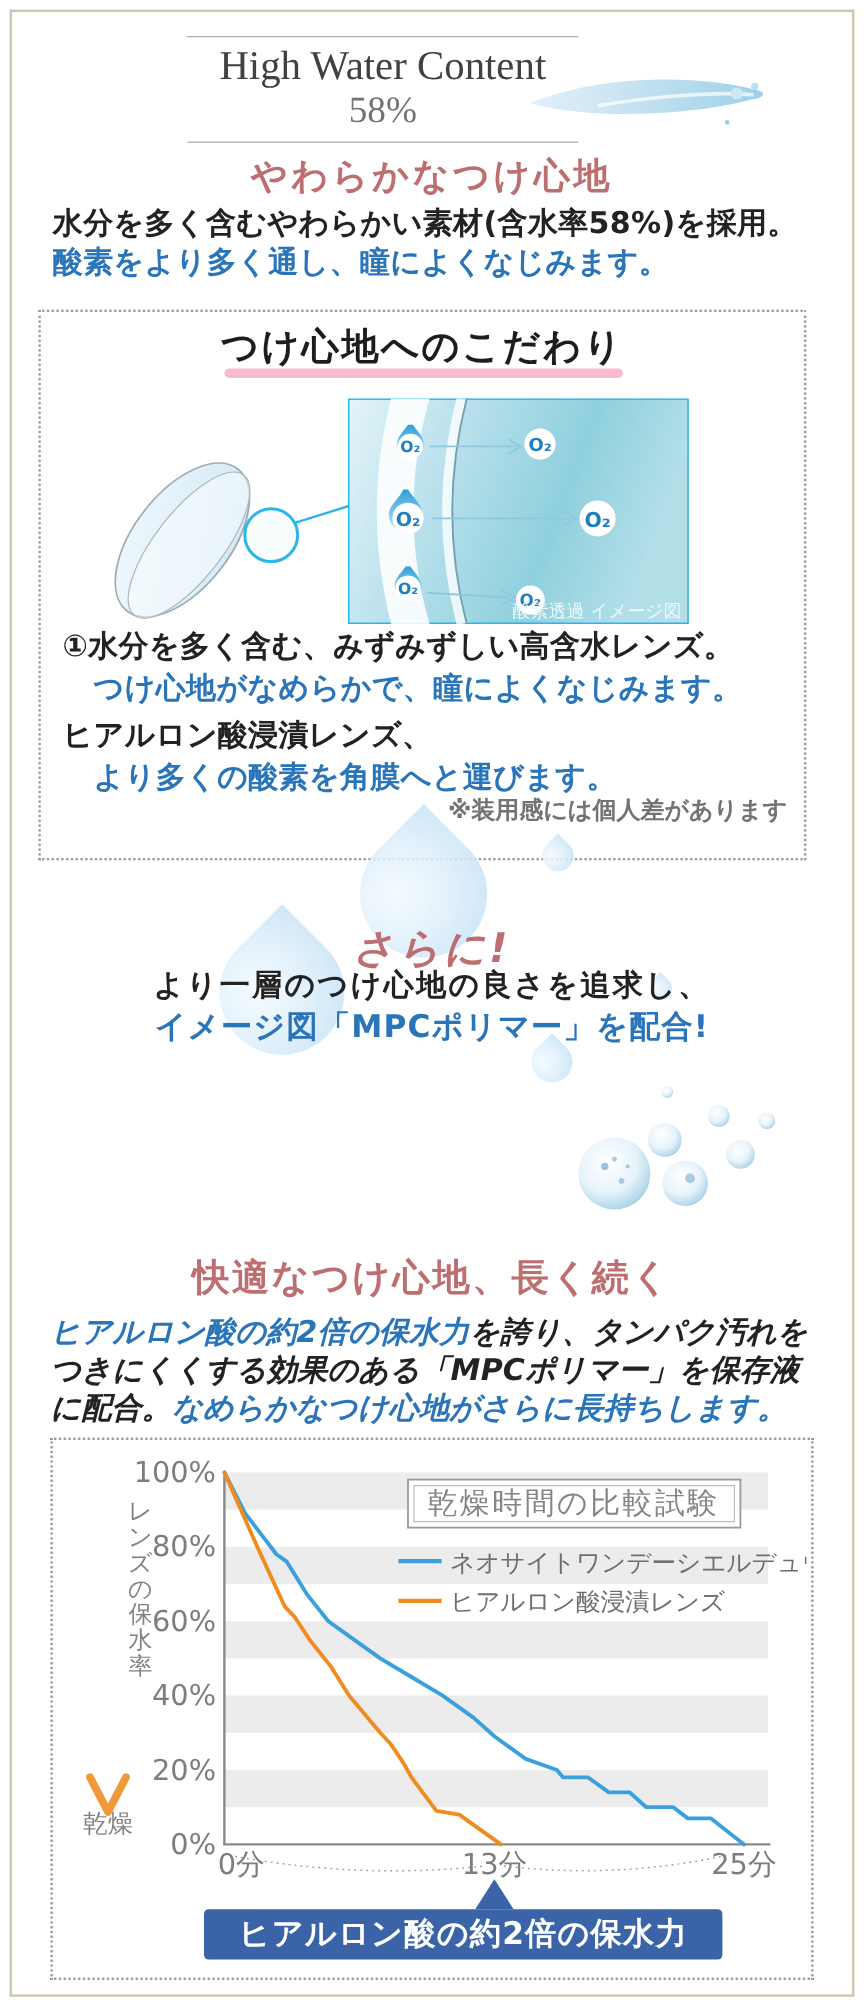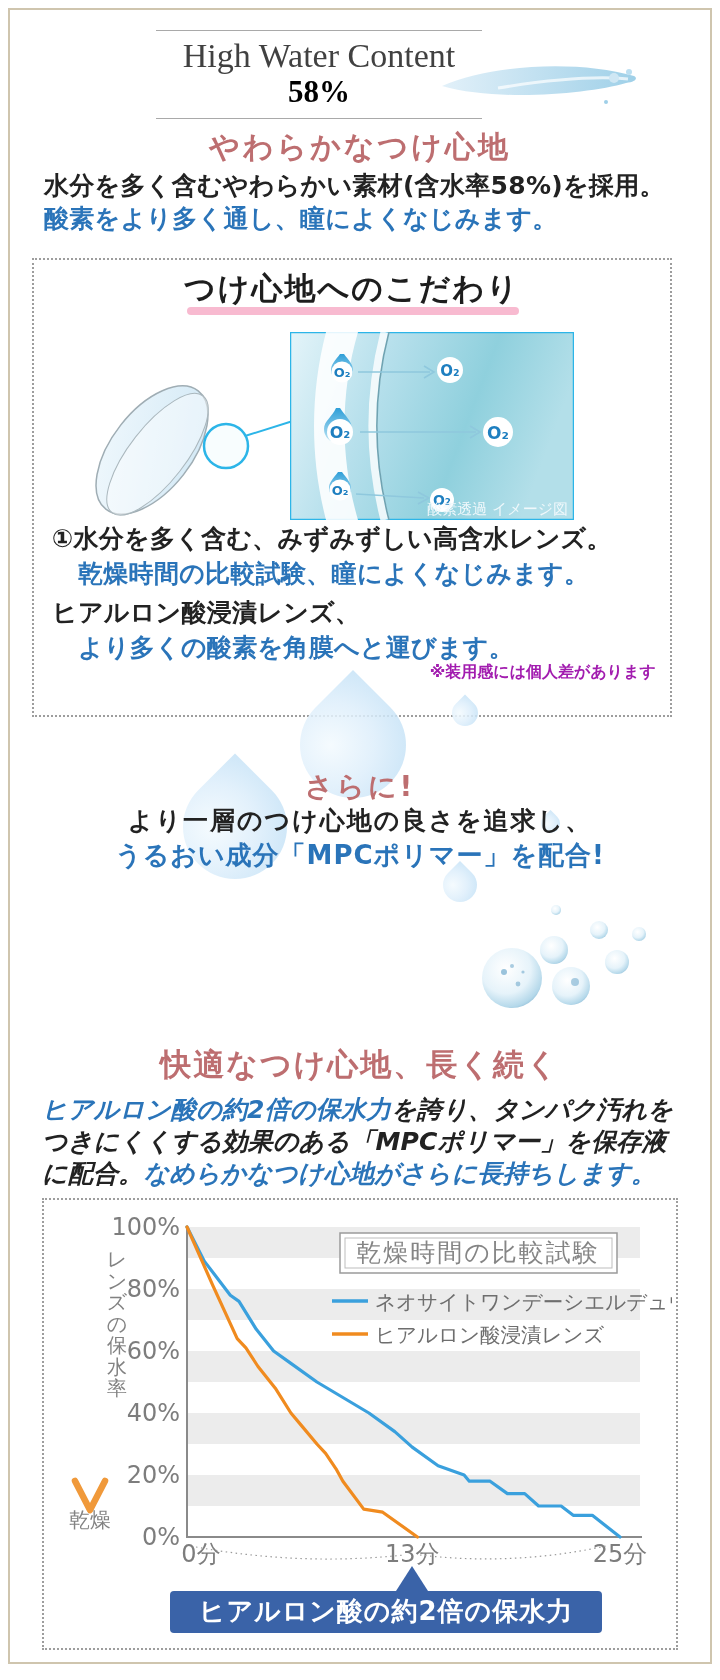--- a/index.html
+++ b/index.html
@@ -5,40 +5,40 @@
   html,body{margin:0;padding:0;background:#fff;}
   #page{position:relative;width:720px;height:1680px;background:#fff;overflow:hidden;
         font-family:"DejaVu Sans",sans-serif;color:#222;}
   .abs{position:absolute;}
   #frame{position:absolute;left:8px;top:8px;width:700px;height:1652px;
          border:2px solid #cfc5ae;pointer-events:none;}
   
   #hdr{left:156px;top:30px;width:326px;text-align:center;
        border-top:1px solid #a9a9a9;border-bottom:1px solid #a9a9a9;padding:6px 0 8px;}
   #hdr .t1{font-family:"Liberation Serif","DejaVu Serif",serif;font-size:34px;color:#414141;line-height:1.1;}
-  #hdr .t2{font-family:"Liberation Serif","DejaVu Serif",serif;font-size:31px;color:#000000;line-height:1.15;font-weight:bold;}
+  #hdr .t2{font-family:"Liberation Serif","DejaVu Serif",serif;font-size:31px;color:#737373;line-height:1.15;}
   .pinkhead{width:720px;text-align:center;color:#bd6e70;font-weight:600;letter-spacing:3px;}
   #softhead{left:0;top:127px;font-size:30px;}
   #softpara{left:44px;top:170px;width:640px;font-size:25px;font-weight:600;line-height:1.3;letter-spacing:0.3px;}
   .bluetxt{color:#2a74b9;}
   
   #fbox{left:32px;top:258px;width:636px;height:455px;border:2px dotted #9d9d9d;}
   #fboxtitle{left:0;top:8px;width:636px;text-align:center;font-size:31px;font-weight:600;color:#1d1d1d;letter-spacing:2px;z-index:2;}
   #fboxline{left:153px;top:47px;width:332px;height:8px;background:#f8bad0;border-radius:4px;z-index:1;}
   #diagram{left:256px;top:72px;width:284px;height:188px;}
   #lenssvg{left:48px;top:110px;width:215px;height:160px;}
   .pt{left:18px;width:600px;font-size:25px;font-weight:600;letter-spacing:0.3px;}
   .ptsub{left:44px;width:580px;font-size:25px;font-weight:600;letter-spacing:0.3px;}
-  #fnote{right:14px;top:402px;font-size:16px;font-weight:600;color:#a21caf;}
+  #fnote{right:14px;top:402px;font-size:20px;font-weight:600;color:#737373;}
   
   .drop{position:absolute;border-radius:50% 0 50% 50%;transform:rotate(-45deg);
         background:radial-gradient(circle at 35% 35%, #f3fafe 0%, #ddeefb 45%, #b9dcf4 100%);
         opacity:.85;z-index:0;}
   .furtext{z-index:2;}
-  #furhead{left:0;top:768px;font-size:28px;}
+  #furhead{left:0;top:768px;font-size:34px;font-style:italic;}
   #furl1{left:0;top:804px;width:720px;text-align:center;font-size:25px;font-weight:700;letter-spacing:2px;font-family:Liberation Mono, monospace;}
   #furl2{left:0;top:838px;width:720px;text-align:center;font-size:26px;font-weight:700;letter-spacing:1px;}
   
   #moist{left:135px;top:950px;width:287px;text-align:center;
          border-top:1px solid #b3b3b3;border-bottom:1px solid #b3b3b3;padding:4px 0 6px;}
   #moist .mt{font-family:"Liberation Serif","DejaVu Serif",serif;font-size:56px;color:#4e4e4e;line-height:1.15;}
   #bubbles{left:468px;top:888px;width:180px;height:128px;}
   #moisthead{left:0;top:1044px;font-size:31px;letter-spacing:2px;}
   #moistpara{left:42px;top:1094px;width:648px;font-size:25px;font-weight:600;line-height:1.27;letter-spacing:0.2px;font-style:italic;}
   
@@ -141,35 +141,35 @@
         <text x="160" y="44" text-anchor="middle" font-size="15" font-weight="bold" fill="#1e7fc0">O₂</text>
         <circle cx="208" cy="100" r="15" fill="#fff"></circle>
         <text x="208" y="107" text-anchor="middle" font-size="17" font-weight="bold" fill="#1e7fc0">O₂</text>
         <circle cx="152" cy="168" r="12" fill="#fff"></circle>
         <text x="152" y="173" text-anchor="middle" font-size="14" font-weight="bold" fill="#1e7fc0">O₂</text>
       </g>
       <text x="278" y="182" text-anchor="end" font-size="15" fill="#f0f8fb">酸素透過 イメージ図</text>
     </svg>
 
     <div class="abs pt" style="top:262px;">①水分を多く含む、みずみずしい高含水レンズ。</div>
-    <div class="abs ptsub bluetxt" style="top:297px;">乾燥時間の比較試験、瞳によくなじみます。</div>
+    <div class="abs ptsub bluetxt" style="top:297px;">つけ心地がなめらかで、瞳によくなじみます。</div>
     <div class="abs pt" style="top:336px;">ヒアルロン酸浸漬レンズ、</div>
     <div class="abs ptsub bluetxt" style="top:371px;">より多くの酸素を角膜へと運びます。</div>
     <div id="fnote" class="abs">※装用感には個人差があります</div>
   </div>
 
   <div class="drop" style="left:300px;top:692px;width:106px;height:106px;"></div>
   <div class="drop" style="left:183px;top:775px;width:104px;height:104px;"></div>
   <div class="drop" style="left:452px;top:700px;width:26px;height:26px;"></div>
   <div class="drop" style="left:541px;top:814px;width:19px;height:19px;"></div>
   <div class="drop" style="left:443px;top:868px;width:34px;height:34px;"></div>
 
   <div id="furhead" class="abs pinkhead furtext">さらに!</div>
   <div id="furl1" class="abs furtext">より一層のつけ心地の良さを追求し、</div>
-  <div id="furl2" class="abs furtext bluetxt">うるおい成分「MPCポリマー」を配合!</div>
+  <div id="furl2" class="abs furtext bluetxt">イメージ図「MPCポリマー」を配合!</div>
 
   <svg id="bubbles" class="abs" viewBox="0 0 180 128">
     <defs>
       <radialGradient id="bub" cx="0.4" cy="0.35" r="0.75">
         <stop offset="0" stop-color="#ffffff"></stop>
           <stop offset="0.55" stop-color="#e6f3fa"></stop>
         <stop offset="0.85" stop-color="#b4d8ea"></stop>
           <stop offset="1" stop-color="#7fb0cd"></stop>
       </radialGradient>
     </defs>

